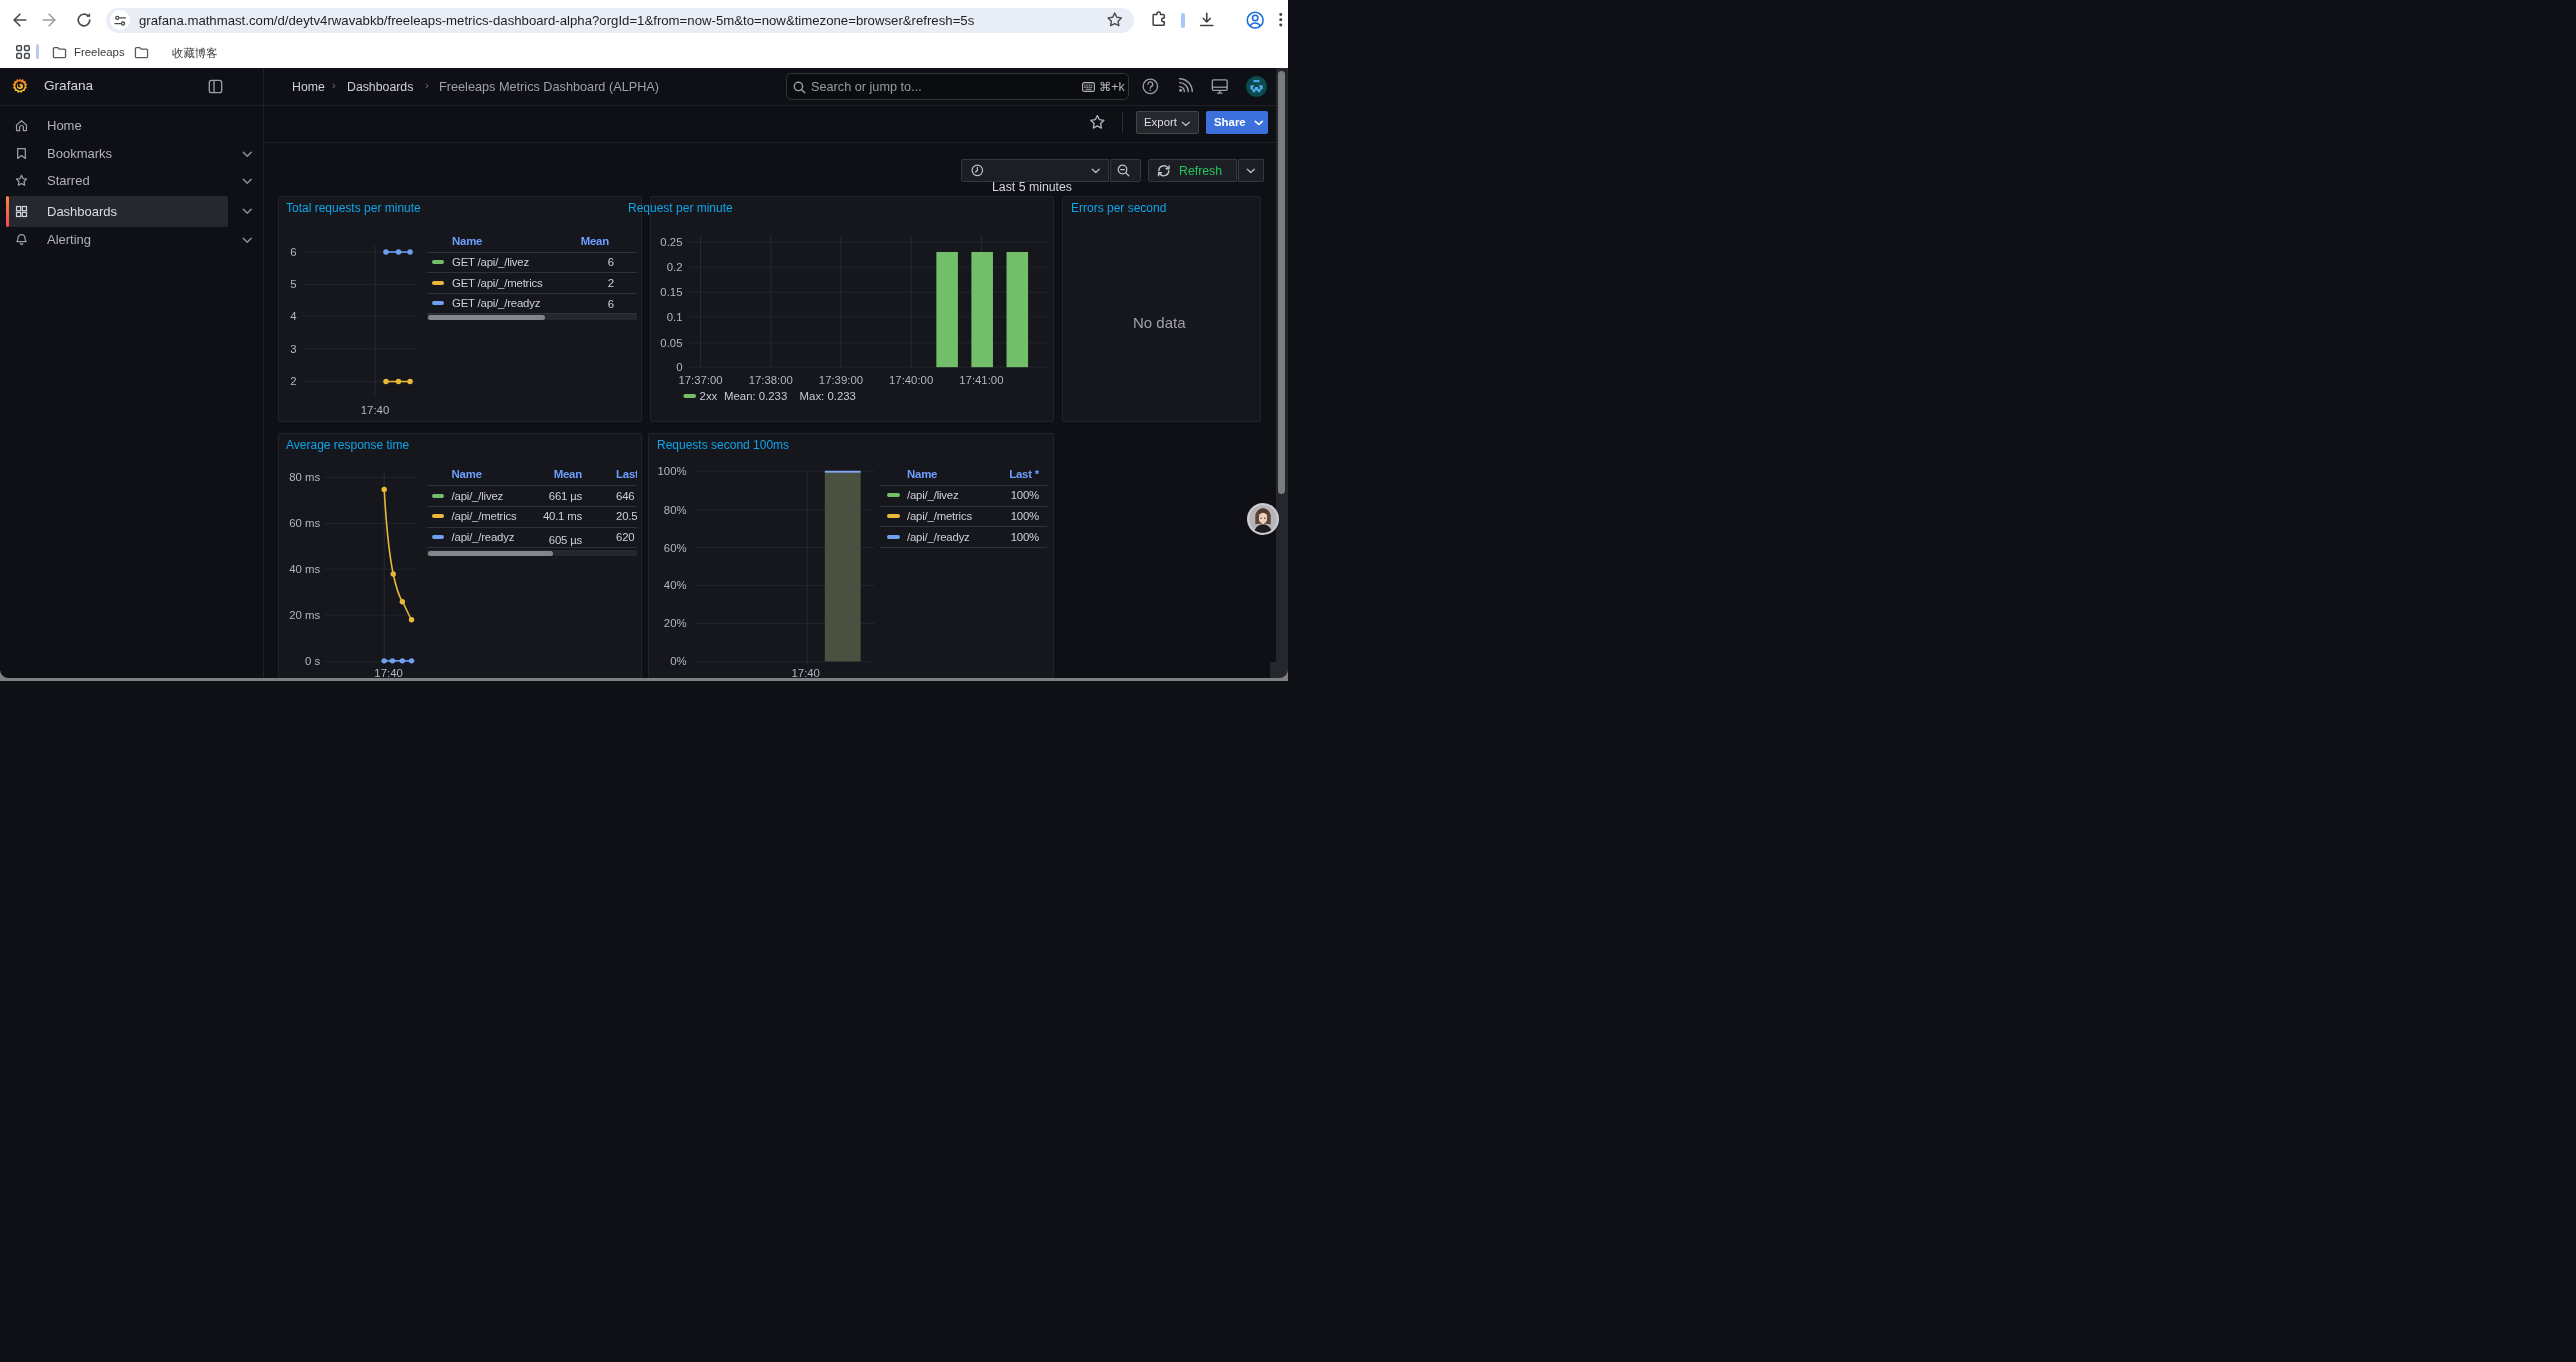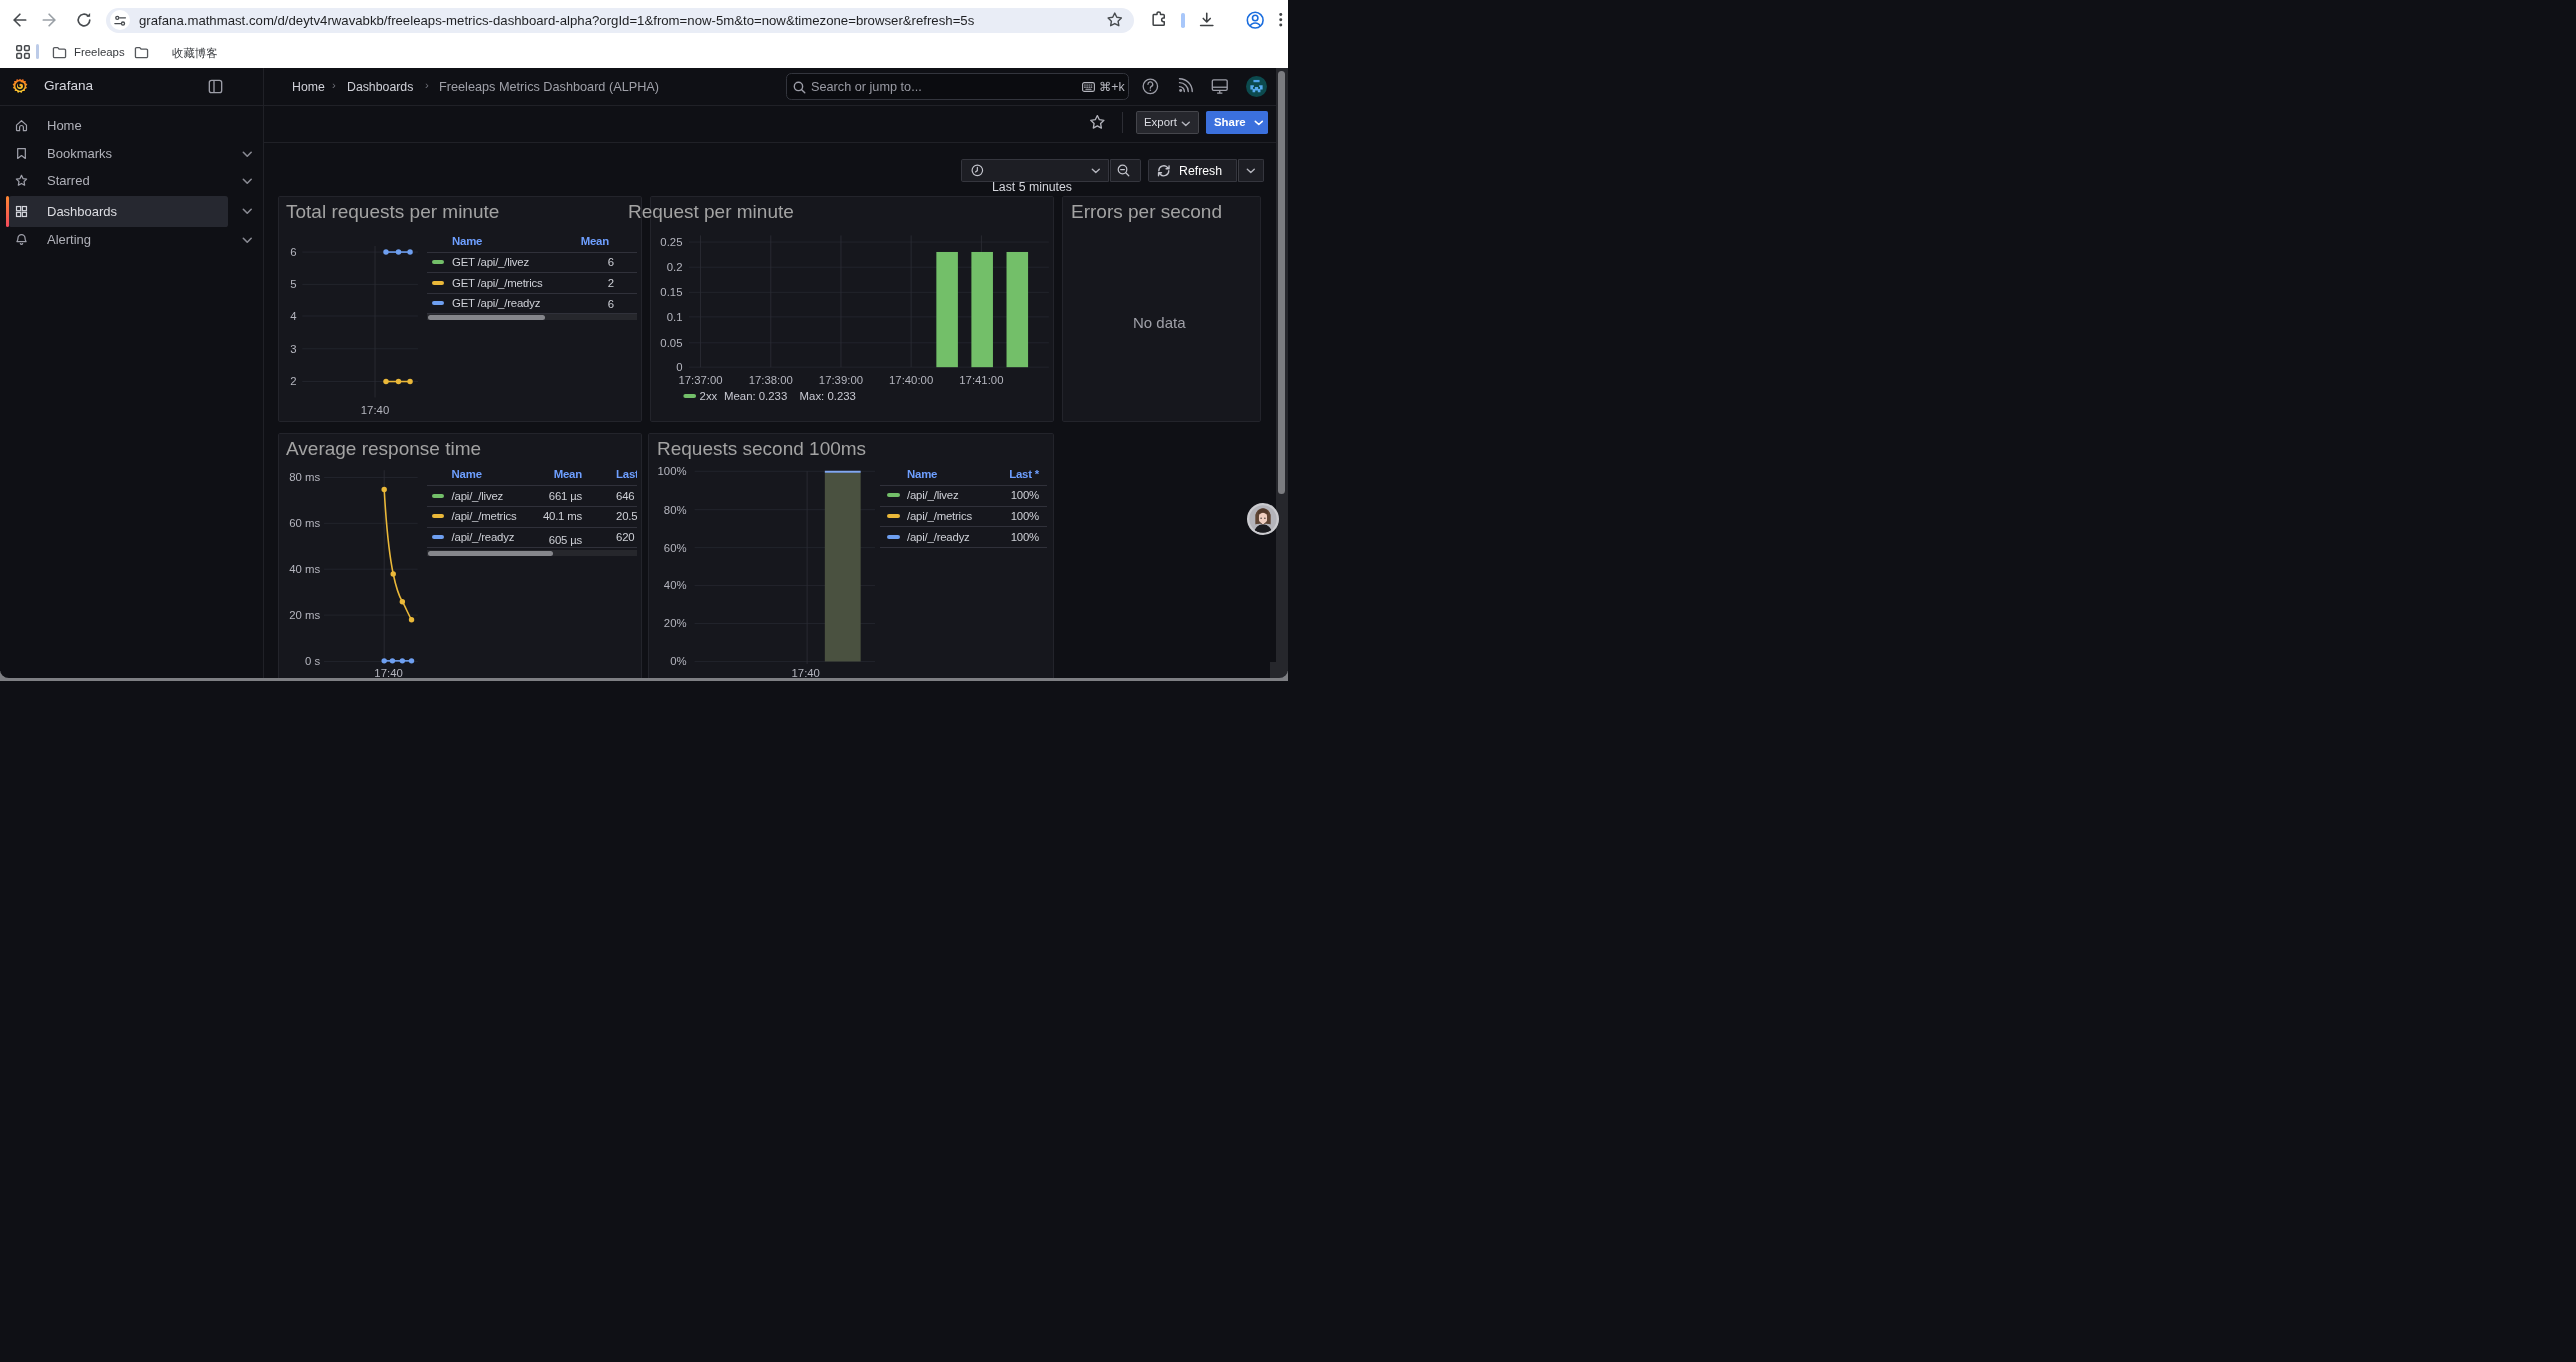--- a/index.html
+++ b/index.html
@@ -20,21 +20,21 @@
 #sidebar-line { position:absolute; left:263px; top:68px; width:0.9px; height:613px; background:#202127; }
 #subhdr-line { position:absolute; left:263px; top:142px; width:1025px; height:0.9px; background:#202127; }
 #search { position:absolute; left:786px; top:73px; width:343px; height:27px; background:#0b0c10; border:0.9px solid #33353d; border-radius:5.3px; }
 .crumb { position:absolute; top:80px; font-size:12.3px; color:#d0d1d8; }
 .crumb-sep { position:absolute; top:79px; font-size:11.4px; color:#70717a; }
 .navtxt { position:absolute; left:47px; font-size:13px; color:#b0b1b9; }
 .chevd { position:absolute; left:242px; }
 
 
 .panel { position:absolute; background:#16171d; border:0.9px solid #23242b; border-radius:1.8px; }
-.ptitle { position:absolute; font-size:19px; font-weight:500; color:#a3a3a3; white-space:nowrap; }
+.ptitle { position:absolute; font-size:12px; font-weight:500; color:#0ea5e9; white-space:nowrap; }
 
 
 .lg-sep { position:absolute; height:0.9px; background:#30313a; }
 .lg-name { position:absolute; font-size:11.4px; letter-spacing:-0.2px; color:#ced0d6; white-space:nowrap; }
 .lg-val { position:absolute; font-size:11.4px; letter-spacing:-0.2px; color:#ced0d6; text-align:right; white-space:nowrap; }
 .lg-hdr { position:absolute; font-size:11.4px; letter-spacing:-0.2px; font-weight:700; color:#6e9fff; white-space:nowrap; }
 .swatch { position:absolute; width:12.3px; height:4px; border-radius:2.2px; }
 
 
 #vscroll-track { position:absolute; left:1276px; top:68px; width:12.3px; height:613px; background:#26272c; }
@@ -252,21 +252,21 @@
       <circle cx="6.8" cy="6.8" r="5.3"></circle>
       <path d="M10.8 10.8 L14.5 14.5"></path>
       <path d="M4.5 6.8 H9.1"></path>
     </svg>
 
   <div class="abs" style="left:1148px;top:159px;width:89px;height:23px;background:#1d1e24;border:0.9px solid #35363e;border-radius:1.8px 0 0 1.8px"></div>
   <svg class="abs" style="left:1157px;top:164px" width="13.6" height="13.6" viewBox="0 0 15 15" fill="none" stroke="#c3c4cc" stroke-width="1.5" stroke-linecap="round" stroke-linejoin="round">
       <path d="M2 7.5 a5.5 5.5 0 0 1 9.5 -3.8 l1.5 1.6 M13.3 2 v3.3 h-3.3"></path>
       <path d="M13 7.5 a5.5 5.5 0 0 1 -9.5 3.8 L2 9.7 M1.7 13 v-3.3 h3.3"></path>
     </svg>
-  <div class="abs" style="left:1179px;top:164px;font-size:12.3px;color:#ffffff">Refresh</div>
+  <div class="abs" style="left:1179px;top:164px;font-size:12.3px;color:#22c55e">Refresh</div>
   <div class="abs" style="left:1238px;top:159px;width:26px;height:23px;background:#1d1e24;border:0.9px solid #35363e;border-left:0.9px solid #3c3d43;border-radius:0 1.8px 1.8px 0"></div>
   <svg class="abs" style="left:1246px;top:168px" width="9.6" height="6.1" viewBox="0 0 11 7" fill="none" stroke="#b3b4bc" stroke-width="1.6" stroke-linecap="round" stroke-linejoin="round">
       <path d="M1.5 1.5 L5.5 5.2 L9.5 1.5"></path>
     </svg>
 
   <div class="panel" style="left:278px;top:196px;width:364px;height:226px"></div>
   <div class="panel" style="left:650px;top:196px;width:404px;height:226px"></div>
   <div class="panel" style="left:1062px;top:196px;width:199px;height:226px"></div>
   <div class="panel" style="left:278px;top:433px;width:364px;height:254px"></div>
   <div class="panel" style="left:648px;top:433px;width:406px;height:254px"></div>

